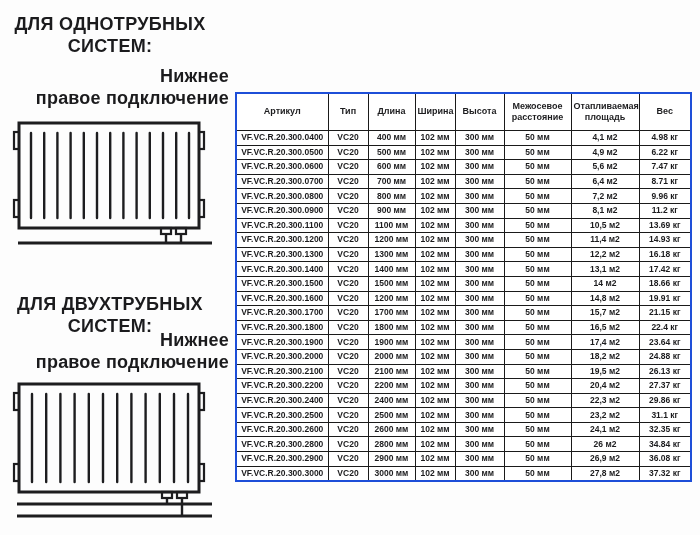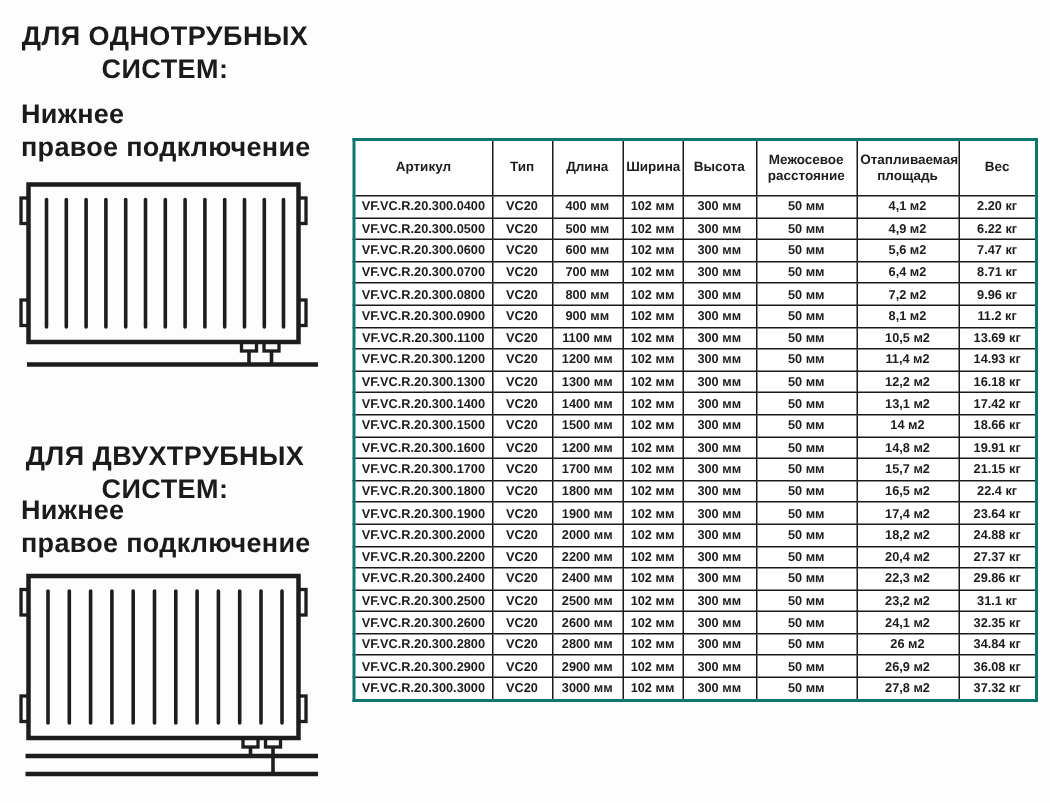--- a/index.html
+++ b/index.html
@@ -3,33 +3,33 @@
 <meta charset="utf-8">
 <style>
   html,body{margin:0;padding:0;}
   body{font-family:"Liberation Sans",sans-serif;background:#ffffff;}
   #page{position:relative;width:700px;height:535px;background:#fdfdfd;color:#1d1d1f;overflow:hidden;padding-left:38px;}
 
   
   .left-panel{position:absolute;left:0;top:0;width:232px;height:535px;}
   .section-title{position:absolute;left:4px;width:212px;text-align:center;
     font-size:18px;font-weight:bold;letter-spacing:.3px;line-height:1.22;color:#1b1b1d;}
-  .section-sub{position:absolute;left:14px;width:215px;text-align:left;
+  .section-sub{position:absolute;left:14px;width:215px;text-align:right;
     font-size:18px;font-weight:bold;letter-spacing:.2px;line-height:1.22;color:#1b1b1d;}
   .title-1{top:14px;}
   .sub-1{top:66px;}
   .diagram-1{position:absolute;left:4px;top:112px;}
   .title-2{top:294px;}
   .sub-2{top:330px;}
   .diagram-2{position:absolute;left:4px;top:374px;}
 
   
   .table-wrap{position:absolute;left:235px;top:92px;}
   table{border-collapse:collapse;table-layout:fixed;width:456px;background:#fff;
-    border:2px solid #0f766e;}
+    border:2px solid #1d4ed8;}
   th,td{border:1px solid #1a1a1a;text-align:center;vertical-align:middle;
     overflow:hidden;white-space:nowrap;padding:0 1px;}
   th{font-size:9px;font-weight:bold;height:34px;white-space:normal;line-height:1.25;padding:1px 2px;}
   td{font-size:8.5px;font-weight:bold;height:13.6px;line-height:13px;color:#1c1c1e;}
 </style>
 </head>
 <body>
 
 <div id="page">
 
@@ -155,21 +155,21 @@
       </thead>
       <tbody>
           <tr>
             <td>VF.VC.R.20.300.0400</td>
             <td>VC20</td>
             <td>400 мм</td>
             <td>102 мм</td>
             <td>300 мм</td>
             <td>50 мм</td>
             <td>4,1 м2</td>
-            <td>2.20 кг</td>
+            <td>4.98 кг</td>
           </tr>
           <tr>
             <td>VF.VC.R.20.300.0500</td>
             <td>VC20</td>
             <td>500 мм</td>
             <td>102 мм</td>
             <td>300 мм</td>
             <td>50 мм</td>
             <td>4,9 м2</td>
             <td>6.22 кг</td>
@@ -306,20 +306,30 @@
           </tr>
           <tr>
             <td>VF.VC.R.20.300.2000</td>
             <td>VC20</td>
             <td>2000 мм</td>
             <td>102 мм</td>
             <td>300 мм</td>
             <td>50 мм</td>
             <td>18,2 м2</td>
             <td>24.88 кг</td>
+          </tr>
+          <tr>
+            <td>VF.VC.R.20.300.2100</td>
+            <td>VC20</td>
+            <td>2100 мм</td>
+            <td>102 мм</td>
+            <td>300 мм</td>
+            <td>50 мм</td>
+            <td>19,5 м2</td>
+            <td>26.13 кг</td>
           </tr>
           <tr>
             <td>VF.VC.R.20.300.2200</td>
             <td>VC20</td>
             <td>2200 мм</td>
             <td>102 мм</td>
             <td>300 мм</td>
             <td>50 мм</td>
             <td>20,4 м2</td>
             <td>27.37 кг</td>

